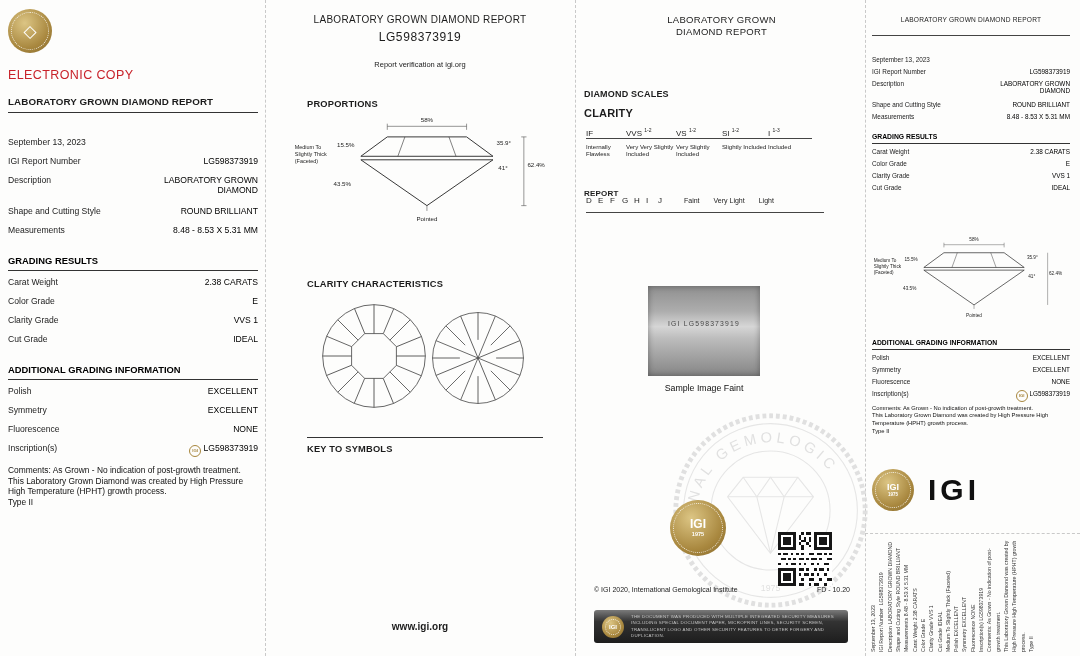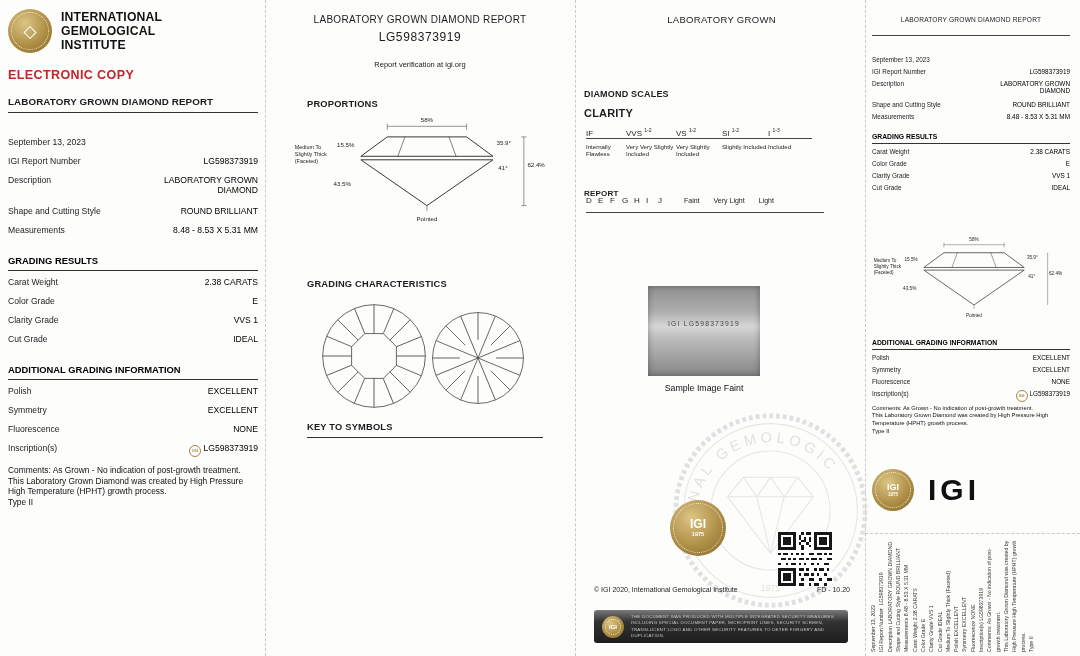--- a/index.html
+++ b/index.html
@@ -16,21 +16,21 @@
   .row{display:flex;justify-content:space-between;align-items:flex-start}
   .row .lab{color:#222}
   .row .val{text-align:right;color:#000}
   .sec-h{font-weight:bold;color:#000;border-bottom:1px solid #333}
   .mini-seal{display:inline-block;border:1px solid #a8873e;color:#a8873e;border-radius:50%;font-size:4.3px;width:10px;height:10px;line-height:10px;text-align:center;vertical-align:-1px;font-weight:bold}
 
   
   #panel1{left:8px;top:8px;width:250px}
   .logo-row{display:flex;align-items:center;gap:9px;height:46px}
   .brand{font-size:12.2px;font-weight:bold;line-height:14px;letter-spacing:.2px;color:#111}
-  .electronic{margin-top:14px;font-size:12.5px;font-weight:bold;letter-spacing:.4px}
+  .electronic{margin-top:14px;font-size:12.5px;font-weight:normal;letter-spacing:.4px}
   .panel-title{margin:14px 0 0;font-size:9.8px;font-weight:bold;letter-spacing:.1px;border-bottom:1px solid #333;padding-bottom:5px}
   .rows-1{margin-top:24px}
   .r1{font-size:8.6px;height:19px}
   .r1.tall{height:31px}
   .sech1{font-size:9.4px;padding:3px 0 4px;margin-bottom:6px}
   .comments{margin-top:3px;font-size:8.4px;line-height:1.3;color:#111}
 
   
   #panel2{left:265px;top:0;width:310px;height:656px}
   .p2-head{position:absolute;top:14px;left:0;width:100%;text-align:center}
@@ -95,25 +95,20 @@
 
   <div class="fold" style="left:265px"></div>
   <div class="fold" style="left:575px"></div>
   <div class="fold" style="left:865px"></div>
 
   <section class="abs" id="panel1">
     <div class="logo-row">
       <span class="seal" style="width:44px;height:44px">
           <span class="glyph">◇</span>
         </span>
-      <div class="brand">
-        <div>INTERNATIONAL</div>
-        <div>GEMOLOGICAL</div>
-        <div>INSTITUTE</div>
-      </div>
     </div>
     <div class="electronic" style="color:#c8222a">ELECTRONIC COPY</div>
     <h1 class="panel-title">LABORATORY GROWN DIAMOND REPORT</h1>
 
     <div class="rows-1">
       <div class="row r1">
           <span class="lab">September 13, 2023</span>
         </div>
       <div class="row r1">
         <span class="lab">IGI Report Number</span>
@@ -210,21 +205,21 @@
       <text x="46" y="84">43.5%</text>
       <text x="231" y="37">35.9°</text>
       <text x="233" y="66">41°</text>
       <line class="dim" x1="262" y1="28" x2="262" y2="106"></line>
       <line class="dim" x1="259" y1="28" x2="265" y2="28"></line>
       <line class="dim" x1="259" y1="106" x2="265" y2="106"></line>
       <text x="266" y="62">62.4%</text>
       <text x="152" y="124" text-anchor="middle">Pointed</text>
     </svg>
 
-    <h3 class="p2-sec" style="top:270px">GRADING CHARACTERISTICS</h3>
+    <h3 class="p2-sec" style="top:270px">CLARITY CHARACTERISTICS</h3>
 
     <svg class="plot-svg abs" style="left:53px;top:300px" width="112" height="112" viewBox="-60 -60 120 120">
       <defs>
         <g id="cwS">
           <line x1="24" y1="10" x2="50.8" y2="21.2"></line>
           <line x1="17" y1="17" x2="38.9" y2="38.9"></line>
         </g>
       </defs>
       <circle r="55"></circle>
       <polygon points="24,10 10,24 -10,24 -24,10 -24,-10 -10,-24 10,-24 24,-10"></polygon>
@@ -249,28 +244,30 @@
       <use href="#pvS"></use>
         <use href="#pvS" transform="rotate(45)"></use>
         <use href="#pvS" transform="rotate(90)"></use>
         <use href="#pvS" transform="rotate(135)"></use>
         <use href="#pvS" transform="rotate(180)"></use>
         <use href="#pvS" transform="rotate(225)"></use>
         <use href="#pvS" transform="rotate(270)"></use>
         <use href="#pvS" transform="rotate(315)"></use>
     </svg>
 
-    <h3 class="p2-sec" style="top:413px">KEY TO SYMBOLS</h3>
+    <h3 class="p2-sec" style="top:435px">KEY TO SYMBOLS</h3>
     <div class="key-rule" style="top:437px"></div>
 
+    <div class="website">www.igi.org</div>
   </section>
 
   <section class="abs" id="panel3">
     <div class="p3-head">
       <div>LABORATORY GROWN</div>
+      <div>DIAMOND REPORT</div>
     </div>
 
     <h3 class="p3-sec" style="top:80px">DIAMOND SCALES</h3>
     <h4 class="p3-sec" style="top:92px;font-size:11px">CLARITY</h4>
 
     <div class="cl-grades">
       <span class="c w1"><span>IF</span><sup></sup></span>
       <span class="c w2"><span>VVS</span> <sup>1-2</sup></span>
       <span class="c w3"><span>VS</span> <sup>1-2</sup></span>
       <span class="c w4"><span>SI</span> <sup>1-2</sup></span>

